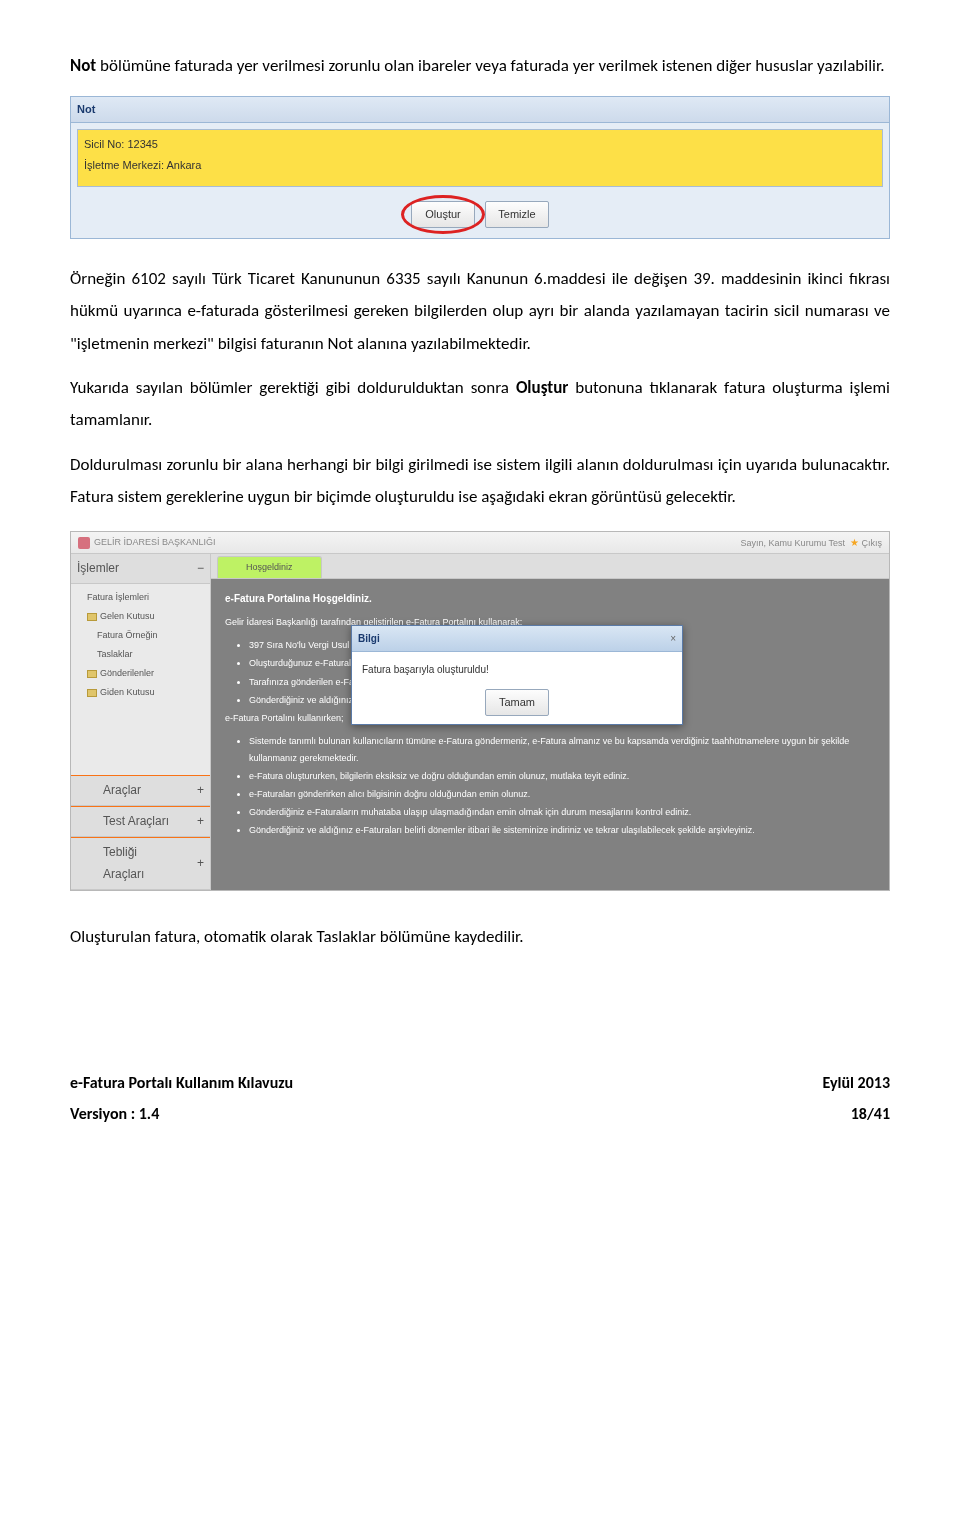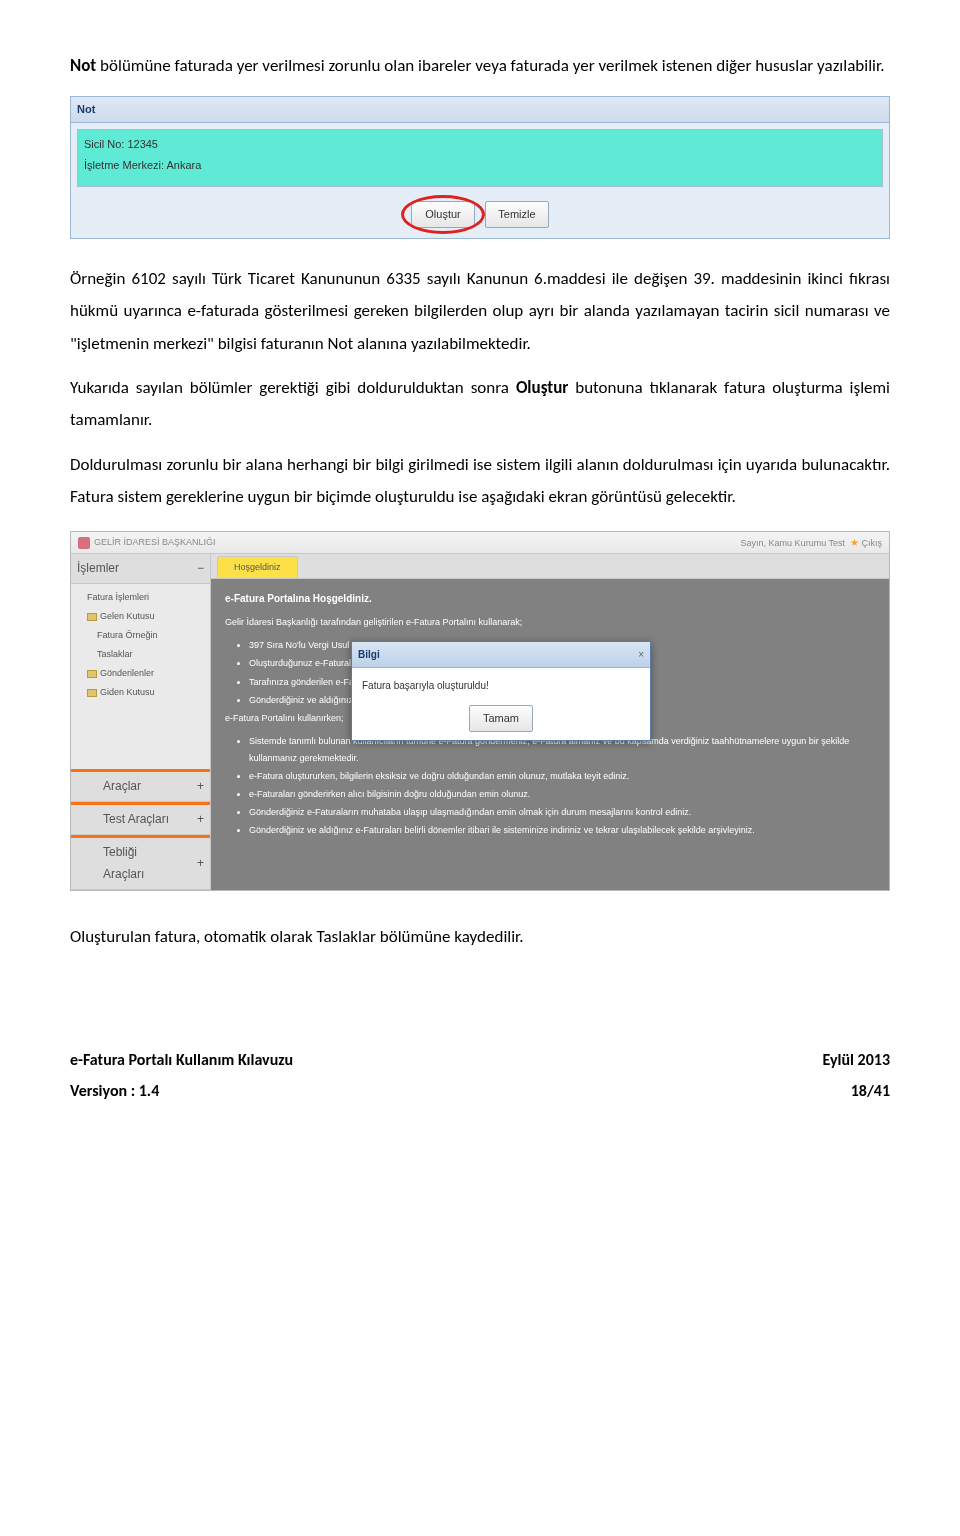--- a/index.html
+++ b/index.html
@@ -29,21 +29,21 @@
     background: linear-gradient(#dfe9f5, #cddaeb);
     border-bottom: 1px solid #9bb7d6;
     padding: 2px 6px;
     font-weight: bold;
     color: #1a3a6e;
   }
   .fig1-body { padding: 6px; }
   .fig1-textarea {
     width: 100%;
     height: 58px;
-    background: #5eead4;
+    background: #fde047;
     border: 1px solid #a8bcd4;
     padding: 4px 6px;
     font-family: Arial, sans-serif;
     font-size: 11px;
     color: #333;
     white-space: pre-line;
     resize: none;
   }
   .fig1-footer {
     display: flex;
@@ -118,83 +118,82 @@
     padding: 3px 6px;
     display:flex; justify-content:space-between; align-items:center;
     font-size:12px;
     gap:23px;
   }
   .tree { padding: 4px 4px; flex:1; }
   .tree-item { padding: 1px 0 1px 12px; color:#555; }
   .tree-sub { padding-left: 22px; }
   .tree-icon { display:inline-block; width:10px; height:8px; background:#e0c56a; border:1px solid #b89a3a; margin-right:3px; vertical-align:middle; }
   .side-footer { }
-  .side-footer .side-header { border-top:3px solid #f97316;padding-left:32px; }
+  .side-footer .side-header { border-top:1px solid #f97316;padding-left:32px; }
 
   .fig2-content {
     flex: 1;
     display: flex;
     flex-direction: column;
     min-width:0;
   }
   .tabbar {
     background:#dedede;
     border-bottom:1px solid #c8c8c8;
     padding: 2px 6px 0 6px;
   }
   .tab {
     display:inline-block;
-    background:#fde047;
+    background:#bef264;
     border:1px solid #c8c8c8;
     border-bottom:none;
-    padding:2px 16px;
+    padding:2px 28px;
     border-radius:3px 3px 0 0;
     font-size:9px;
   }
   .panel {
     flex:1;
     background:#818181;
     color:#fff;
     padding:10px 14px;
     font-size:9px;
     overflow:hidden;
     position:relative;
   }
   .panel h4 { color:#fff; font-size:10px; margin-bottom:6px; font-weight:bold; }
   .panel p { margin-bottom:6px; }
   .panel ul { list-style: disc; padding-left: 24px; }
   .panel li { margin:1px 0; }
 
   .dialog {
     position:absolute;
     left: 140px; top: 46px;
-    width: 300px;
+    width: 332px;
     background:#fff;
     border:1px solid #5a7aa7;
     box-shadow: 0 2px 8px rgba(0,0,0,.4);
     color:#333;
     font-size:10px;
-    margin-top:16px;
   }
   .dialog-title {
     background: linear-gradient(#d9e6f4,#bcd1e8);
     border-bottom:1px solid #9bb7d6;
     padding:3px 6px;
     display:flex; justify-content:space-between; align-items:center;
     color:#1a3a6e; font-weight:bold;
   }
   .dialog-close { cursor:pointer; color:#666; font-weight:normal; }
   .dialog-body { padding:8px 16px 6px 10px; }
   .dialog-footer { text-align:center; padding: 4px 0 8px 0; }
 
   
   .page-footer {
     display:flex;
     justify-content:space-between;
-    margin-top: 92px;
+    margin-top: 115px;
     font-size:16px;
     font-weight:bold;
   }
   .page-footer .left { }
   .page-footer .right { text-align:right; }
 </style>
 </head>
 <body>
 
 <p class="para">

